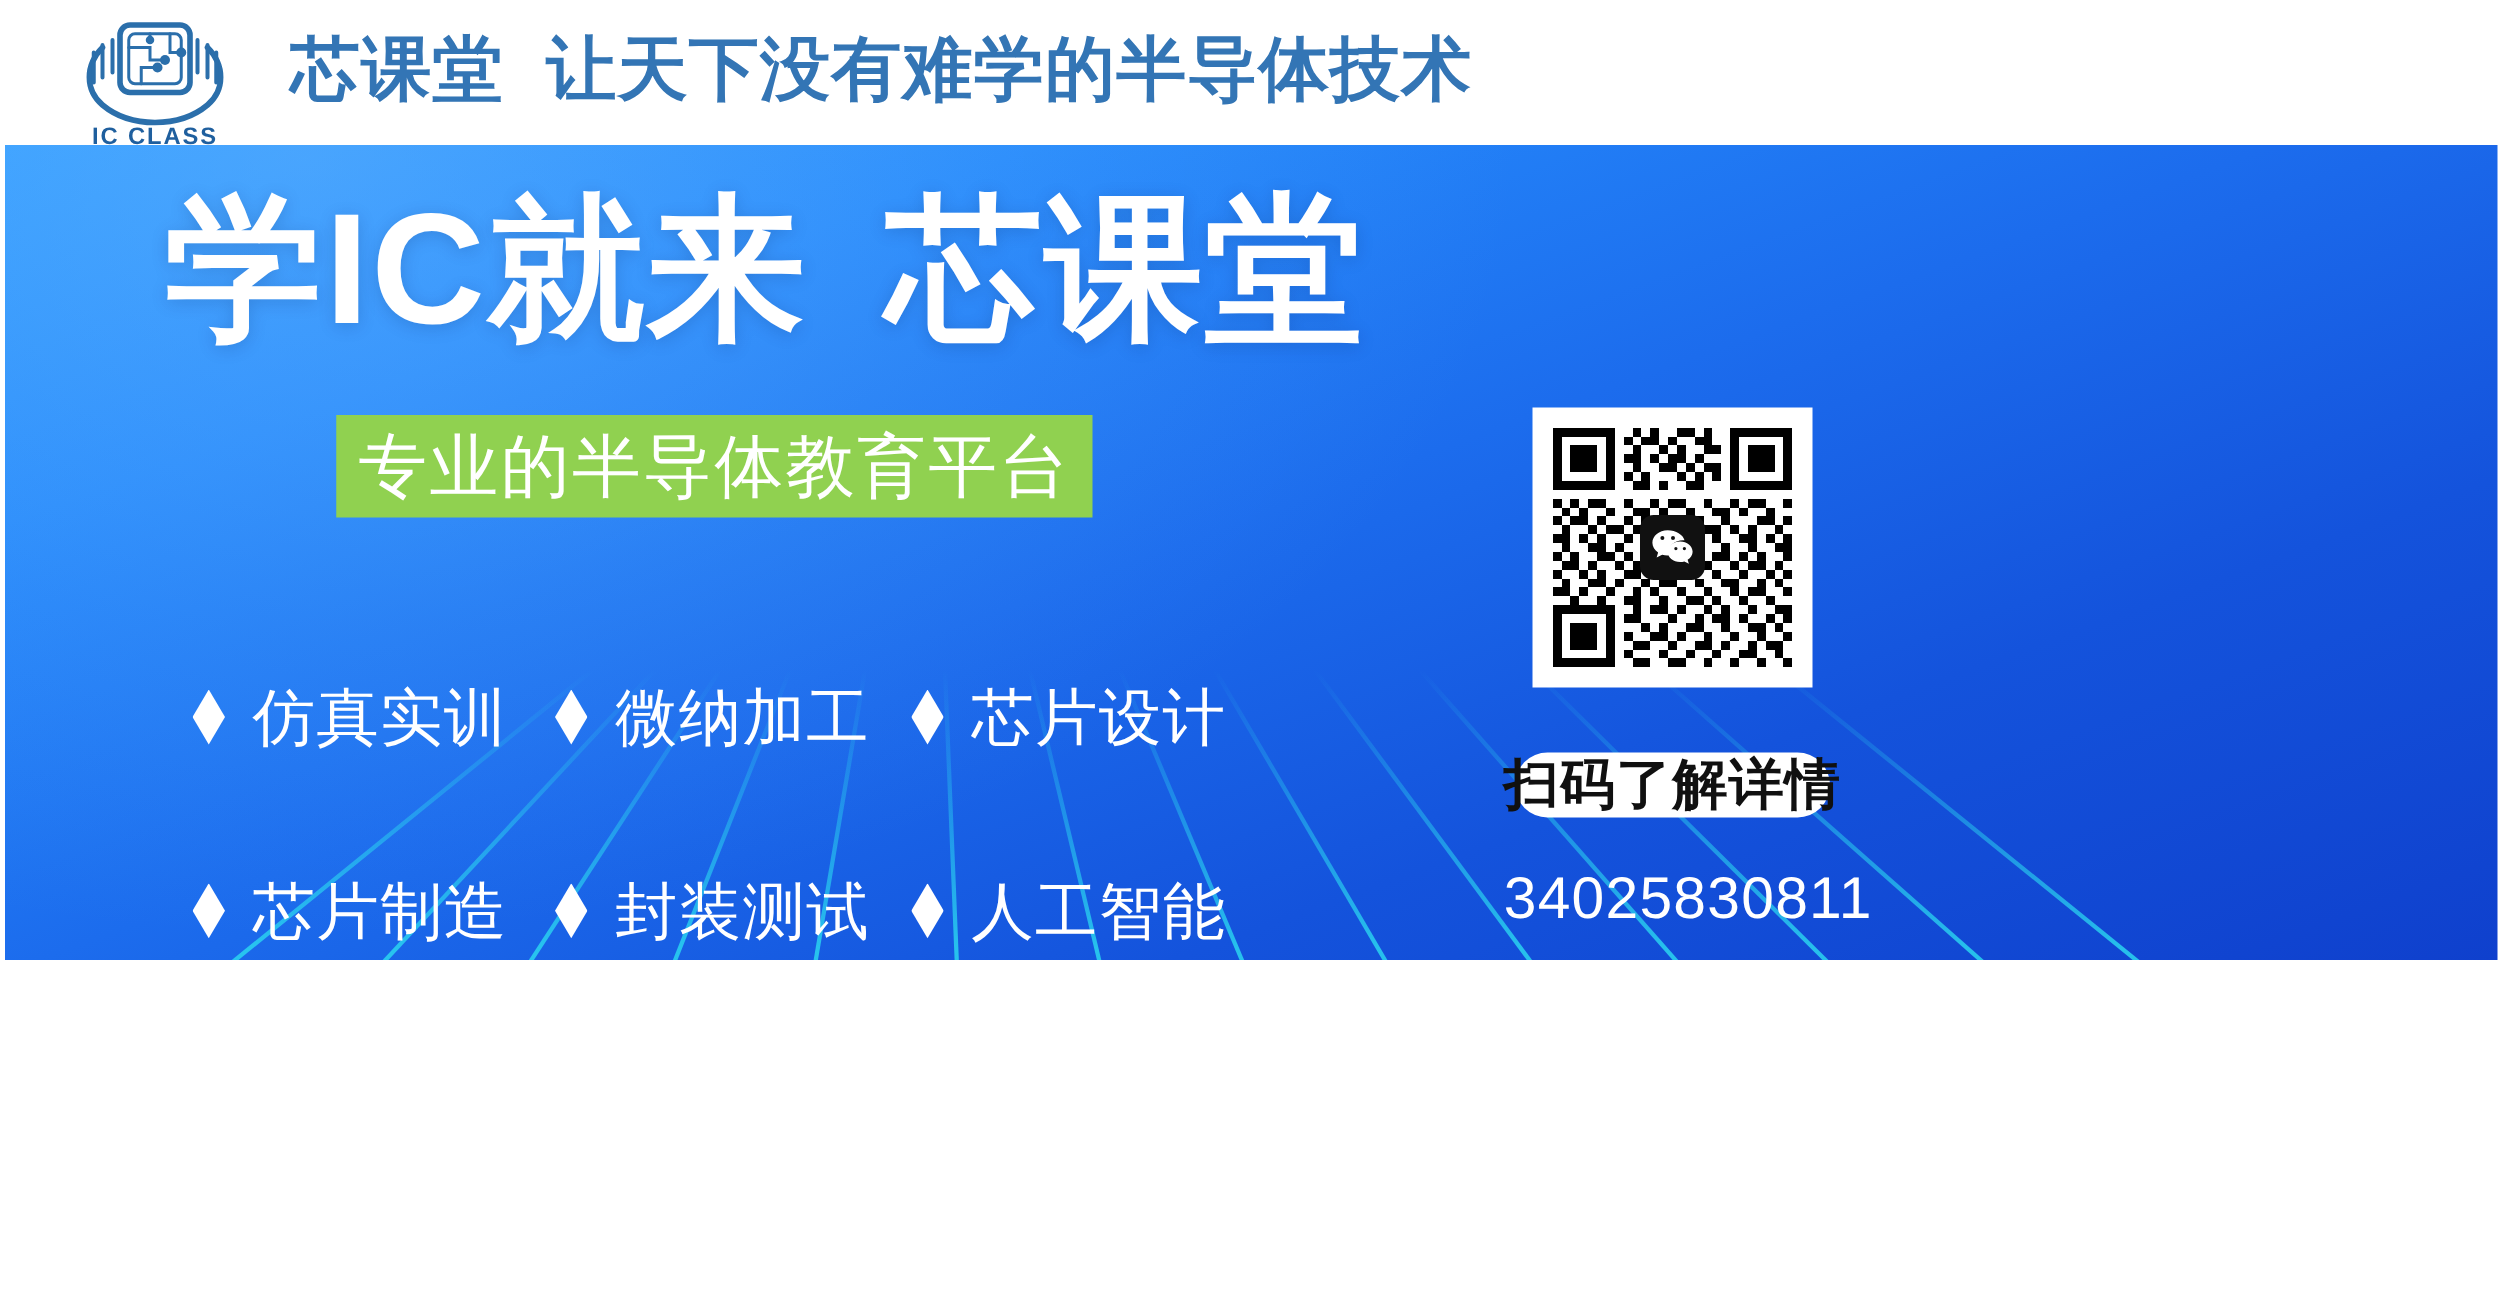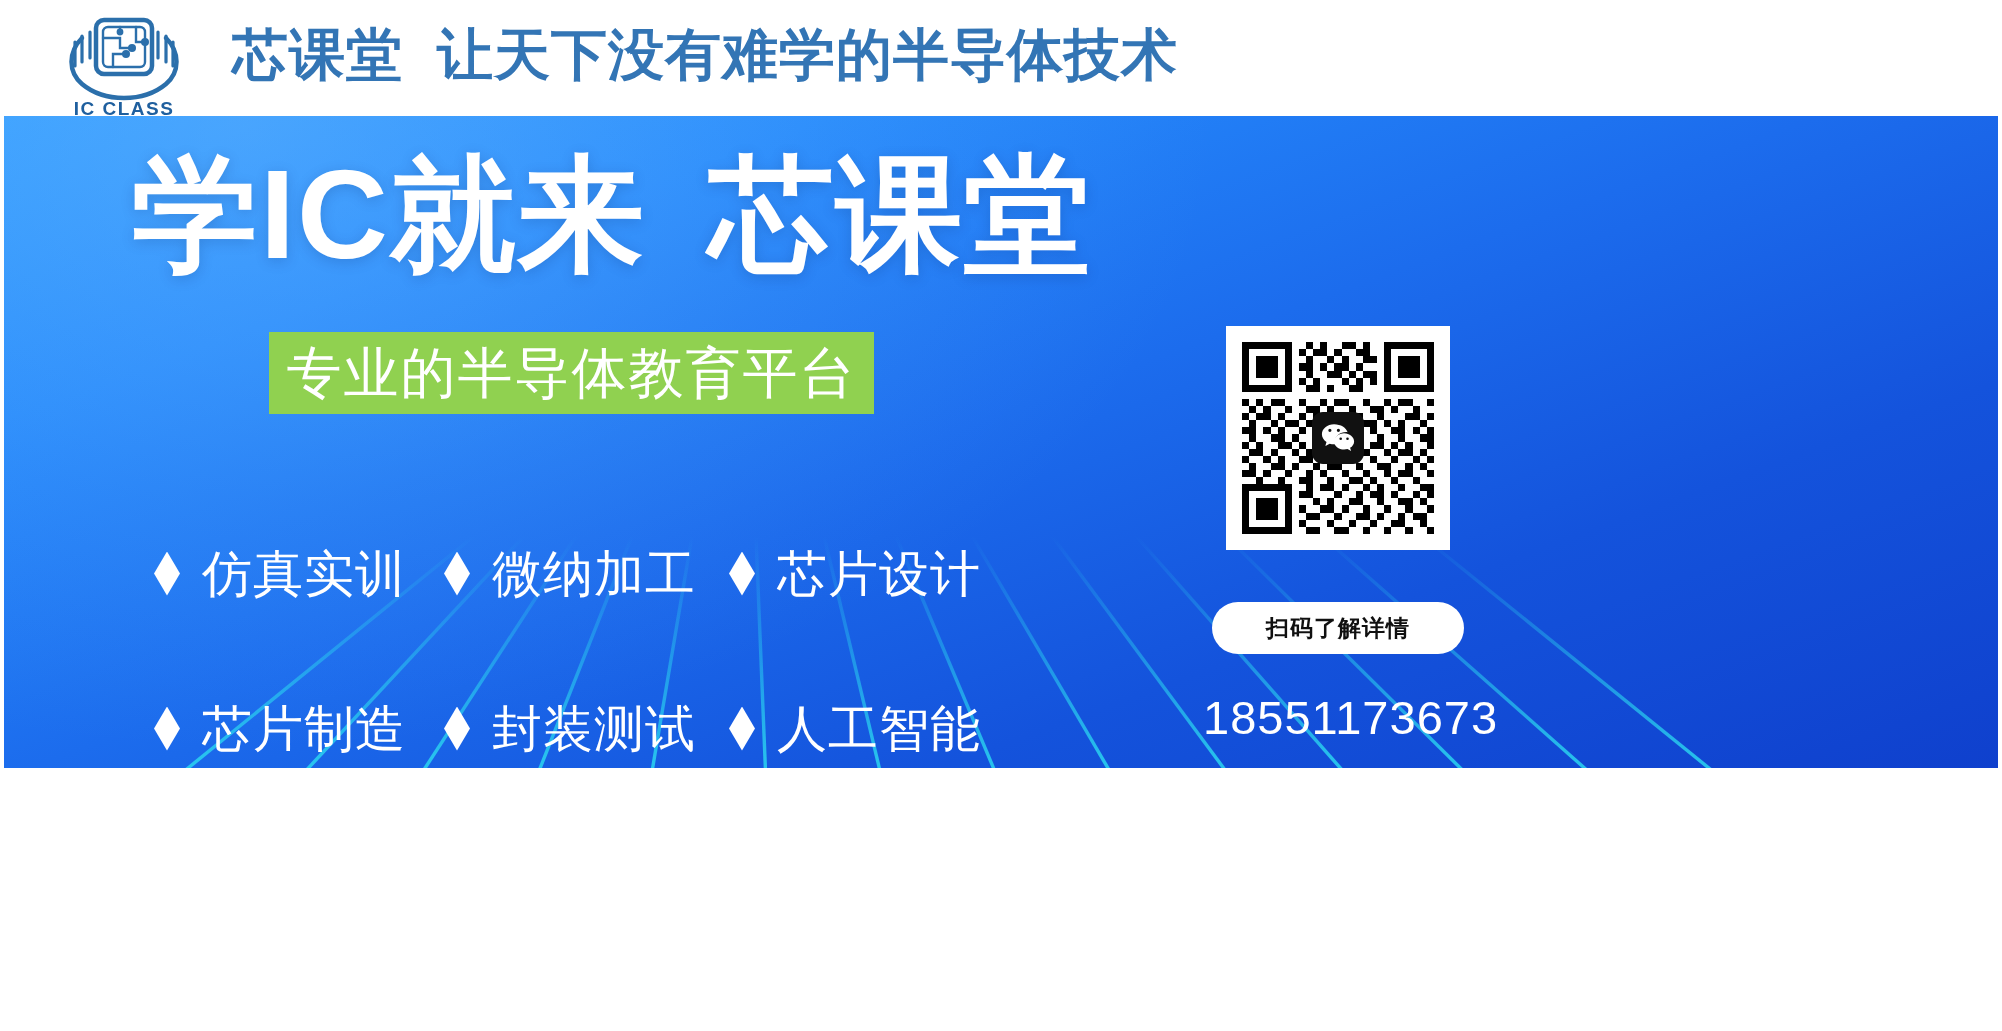--- a/index.html
+++ b/index.html
@@ -199,21 +199,21 @@
     width: 252px;
     height: 52px;
     background: #ffffff;
     border-radius: 26px;
     display: flex;
     align-items: center;
     justify-content: center;
   }
   #scan-pill-text {
     color: #101010;
-    font-size: 23px;
+    font-size: 44px;
     font-weight: bold;
     letter-spacing: 1px;
     line-height: 1;
     white-space: nowrap;
   }
 
   #phone-number {
     margin-top: 40px;
     text-align: center;
     color: #ffffff;
@@ -563,18 +563,18 @@
               <path d="M33.1 18.4c0-4.5-4.5-8.2-10-8.2s-10 3.7-10 8.2 4.5 8.2 10 8.2c1.2 0 2.3-0.2 3.4-0.5l3.6 1.9-1-3.2c2.4-1.5 4-3.8 4-6.4z M19.7 17.1a1.3 1.3 0 1 1 0-2.6 1.3 1.3 0 0 1 0 2.6z M26.5 17.1a1.3 1.3 0 1 1 0-2.6 1.3 1.3 0 0 1 0 2.6z"></path>
             </g>
           </svg>
         </div>
       </div>
 
       <div id="scan-pill">
         <span id="scan-pill-text">扫码了解详情</span>
       </div>
 
-      <div id="phone-number">18551173673</div>
+      <div id="phone-number">34025830811</div>
 
     </div>
 
   </div>
 </div>
 
 </body></html>

